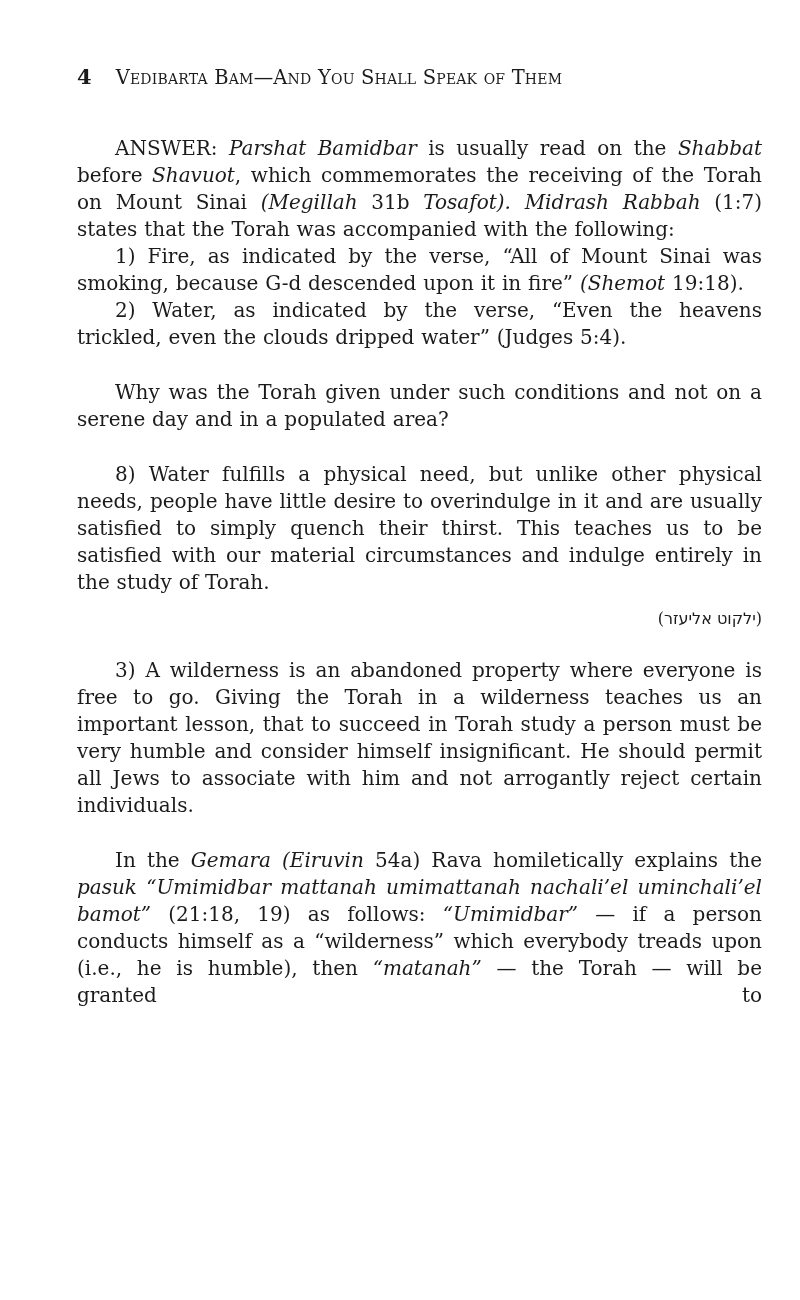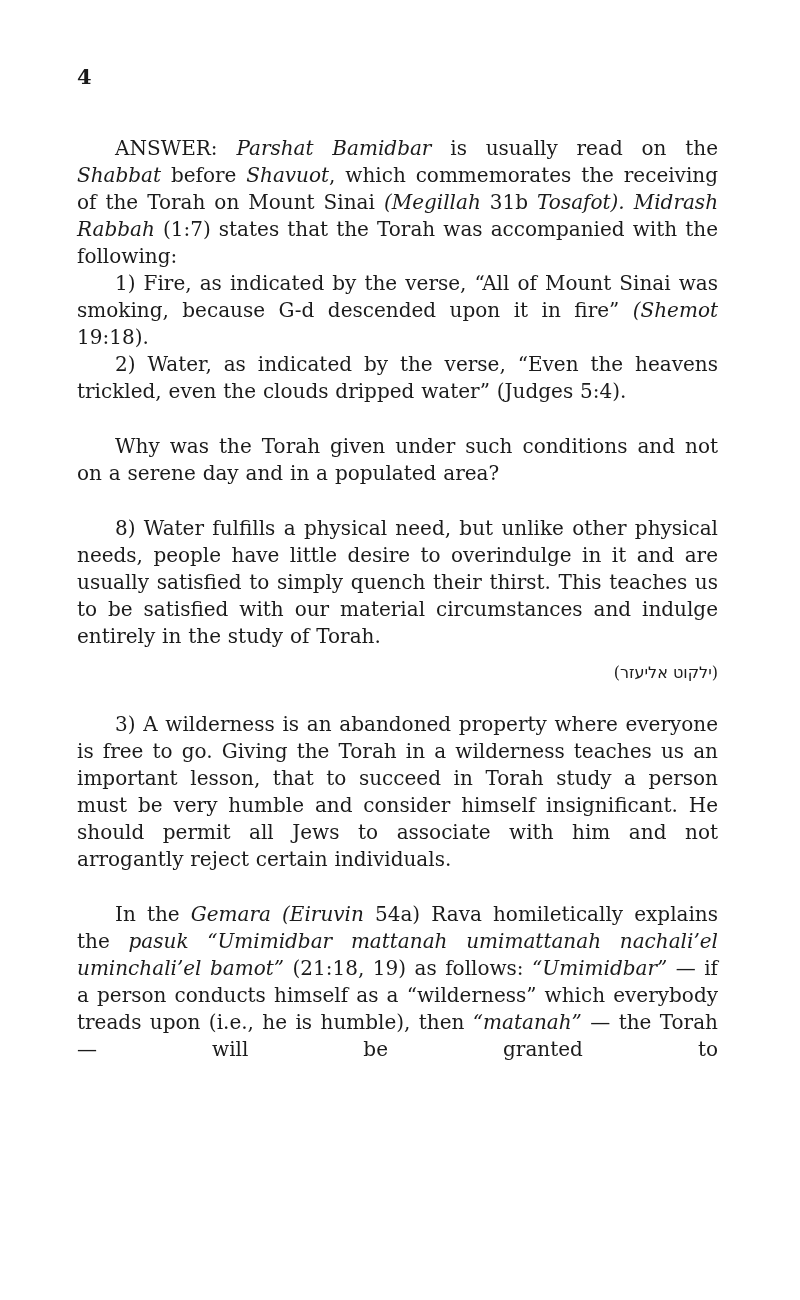--- a/index.html
+++ b/index.html
@@ -25,21 +25,21 @@
     margin-right: 24px;
     flex: 0 0 auto;
   }
   .running-title {
     font-variant: small-caps;
     font-size: 19.5px;
     letter-spacing: 0.2px;
     white-space: nowrap;
   }
   .text-block {
-    padding: 46px 82px 0 77px;
+    padding: 46px 38px 0 77px;
   }
   .body-para {
     font-size: 20px;
     line-height: 27px;
     text-align: justify;
     text-indent: 38px;
     word-spacing: 0.5px;
   }
   .body-para .it { font-style: italic; }
   .spaced { margin-top: 28px; }
@@ -52,20 +52,21 @@
     margin: 13px 0 15px 0;
     font-family: "DejaVu Serif", "DejaVu Sans", serif;
   }
 </style>
 </head>
 <body>
 
 <div class="page">
   <header class="running-header">
     <span class="page-num">4</span>
+    <span class="running-title">Vedibarta Bam—And You Shall Speak of Them</span>
   </header>
   <main class="text-block" id="content">
       <p class="body-para"><span>ANSWER: </span><span class="it">Parshat Bamidbar</span><span> is usually read on the </span><span class="it">Shabbat</span><span> before </span><span class="it">Shavuot</span><span>, which commemorates the receiving of the Torah on Mount Sinai </span><span class="it">(Megillah</span><span> 31b </span><span class="it">Tosafot).</span><span> </span><span class="it">Midrash Rabbah</span><span> (1:7) states that the Torah was accompanied with the following:</span></p>
       <p class="body-para"><span>1) Fire, as indicated by the verse, “All of Mount Sinai was smoking, because G-d descended upon it in fire” </span><span class="it">(Shemot</span><span> 19:18).</span></p>
       <p class="body-para"><span>2) Water, as indicated by the verse, “Even the heavens trickled, even the clouds dripped water” (Judges 5:4).</span></p>
       <p class="body-para spaced"><span>Why was the Torah given under such conditions and not on a serene day and in a populated area?</span></p>
       <p class="body-para spaced"><span>8) Water fulfills a physical need, but unlike other physical needs, people have little desire to overindulge in it and are usually satisfied to simply quench their thirst. This teaches us to be satisfied with our material circumstances and indulge entirely in the study of Torah.</span></p>
       <p class="citation">(ילקוט אליעזר)</p>
       <p class="body-para spaced"><span>3) A wilderness is an abandoned property where everyone is free to go. Giving the Torah in a wilderness teaches us an important lesson, that to succeed in Torah study a person must be very humble and consider himself insignificant. He should permit all Jews to associate with him and not arrogantly reject certain individuals.</span></p>
       <p class="body-para spaced continued"><span>In the </span><span class="it">Gemara (Eiruvin</span><span> 54a) Rava homiletically explains the </span><span class="it">pasuk “Umimidbar mattanah umimattanah nachali’el uminchali’el bamot”</span><span> (21:18, 19) as follows: </span><span class="it">“Umimidbar”</span><span> — if a person conducts himself as a “wilderness” which everybody treads upon (i.e., he is humble), then </span><span class="it">“matanah”</span><span> — the Torah — will be granted to</span></p>

